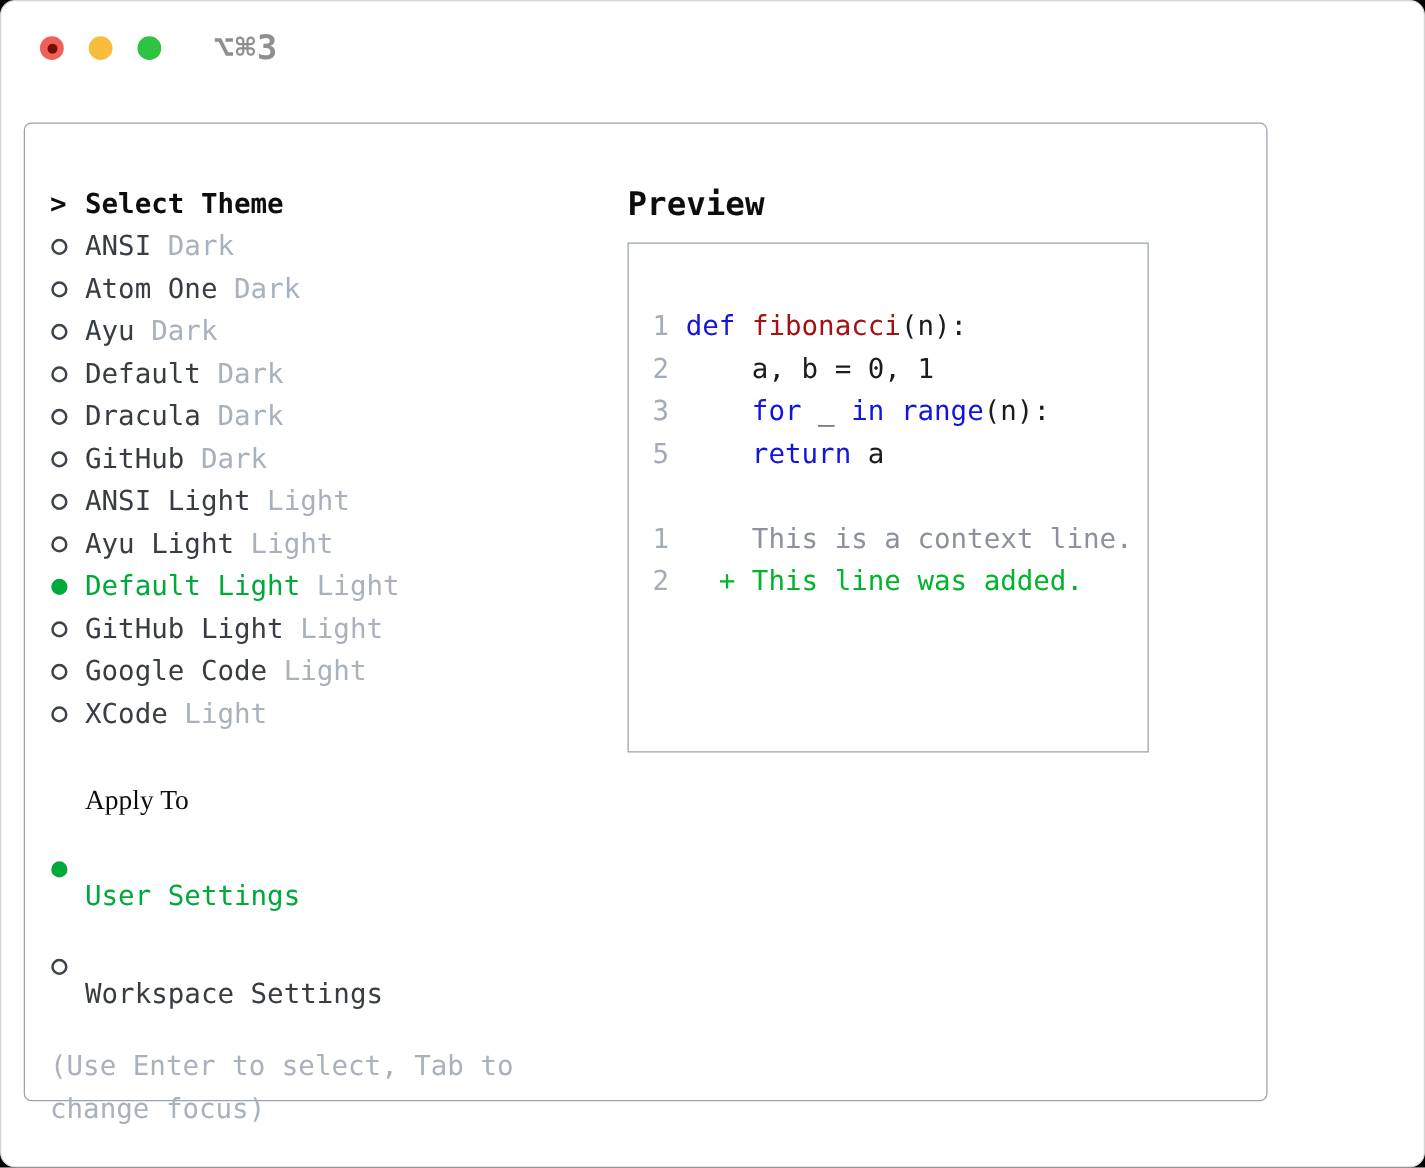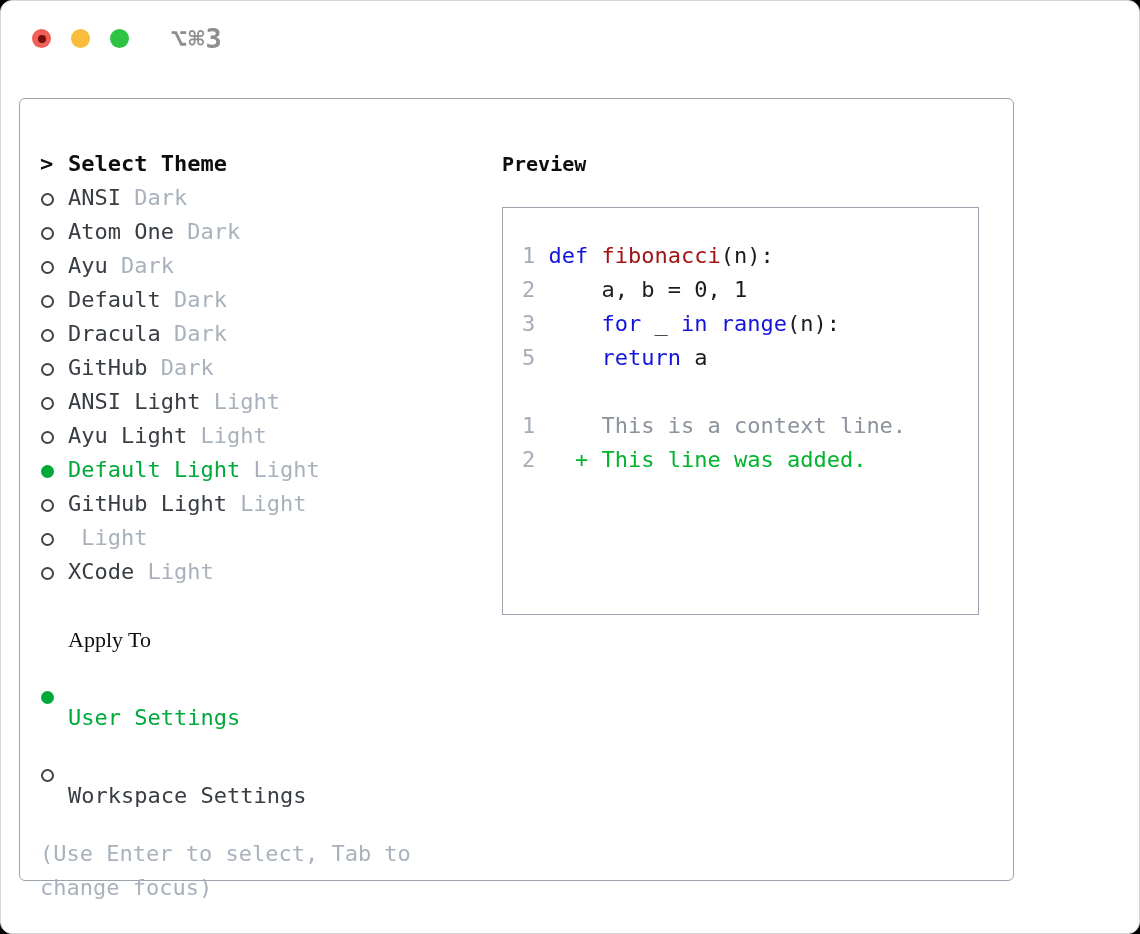--- a/index.html
+++ b/index.html
@@ -80,27 +80,27 @@
   .apply-hdr{color:var(--header-black);font-family:Liberation Serif, serif;}
   .apply-item .theme-label{color:var(--text-dark);margin-top:44px;}
   .apply-item.selected .theme-label{color:var(--accent-green);}
   .spacer{height:34px;}
   .hint{
     font-size:22px;line-height:34px;color:var(--muted);
     white-space:normal;margin-top:24px;width:430px;
   }
   
   .preview-title{
-    font-size:20px;line-height:34px;font-weight:bold;color:var(--header-black);
+    font-size:26px;line-height:34px;font-weight:bold;color:var(--header-black);
   }
   .preview-box{
-    margin-top:26px;
-    width:477px;height:408px;
+    margin-top:13px;
+    width:417px;height:408px;
     border:1.5px solid var(--border-gray);
-    padding:31px 0 0 19px;
+    padding:50px 0 0 19px;
     background:#fff;
   }
   .code-row{
     font-size:22px;line-height:34px;white-space:pre;color:#1a1c1e;
   }
   .lnum{color:var(--lnum);}
   .kw{color:var(--kw-blue);}
   .fn{color:var(--fn-red);}
   .pl{color:#1a1c1e;}
   .ctx{color:#8b929c;}
@@ -134,21 +134,21 @@
           <div class="row theme-item"><span class="col-marker"><span class="circle"></span></span><span class="theme-label">ANSI</span><span class="variant"> Dark</span></div>
           <div class="row theme-item"><span class="col-marker"><span class="circle"></span></span><span class="theme-label">Atom One</span><span class="variant"> Dark</span></div>
           <div class="row theme-item"><span class="col-marker"><span class="circle"></span></span><span class="theme-label">Ayu</span><span class="variant"> Dark</span></div>
           <div class="row theme-item"><span class="col-marker"><span class="circle"></span></span><span class="theme-label">Default</span><span class="variant"> Dark</span></div>
           <div class="row theme-item"><span class="col-marker"><span class="circle"></span></span><span class="theme-label">Dracula</span><span class="variant"> Dark</span></div>
           <div class="row theme-item"><span class="col-marker"><span class="circle"></span></span><span class="theme-label">GitHub</span><span class="variant"> Dark</span></div>
           <div class="row theme-item"><span class="col-marker"><span class="circle"></span></span><span class="theme-label">ANSI Light</span><span class="variant"> Light</span></div>
           <div class="row theme-item"><span class="col-marker"><span class="circle"></span></span><span class="theme-label">Ayu Light</span><span class="variant"> Light</span></div>
           <div class="row theme-item selected"><span class="col-marker"><span class="circle sel"></span></span><span class="theme-label">Default Light</span><span class="variant"> Light</span></div>
           <div class="row theme-item"><span class="col-marker"><span class="circle"></span></span><span class="theme-label">GitHub Light</span><span class="variant"> Light</span></div>
-          <div class="row theme-item"><span class="col-marker"><span class="circle"></span></span><span class="variant"> Light</span></div>
+          <div class="row theme-item"><span class="col-marker"><span class="circle"></span></span><span class="theme-label">Google Code</span><span class="variant"> Light</span></div>
           <div class="row theme-item"><span class="col-marker"><span class="circle"></span></span><span class="theme-label">XCode</span><span class="variant"> Light</span></div>
         </div>
 
       <div class="spacer"></div>
 
       <div class="row">
         <span class="col-marker"> </span><span class="apply-hdr">Apply To</span>
       </div>
 
       <div id="apply-list">

